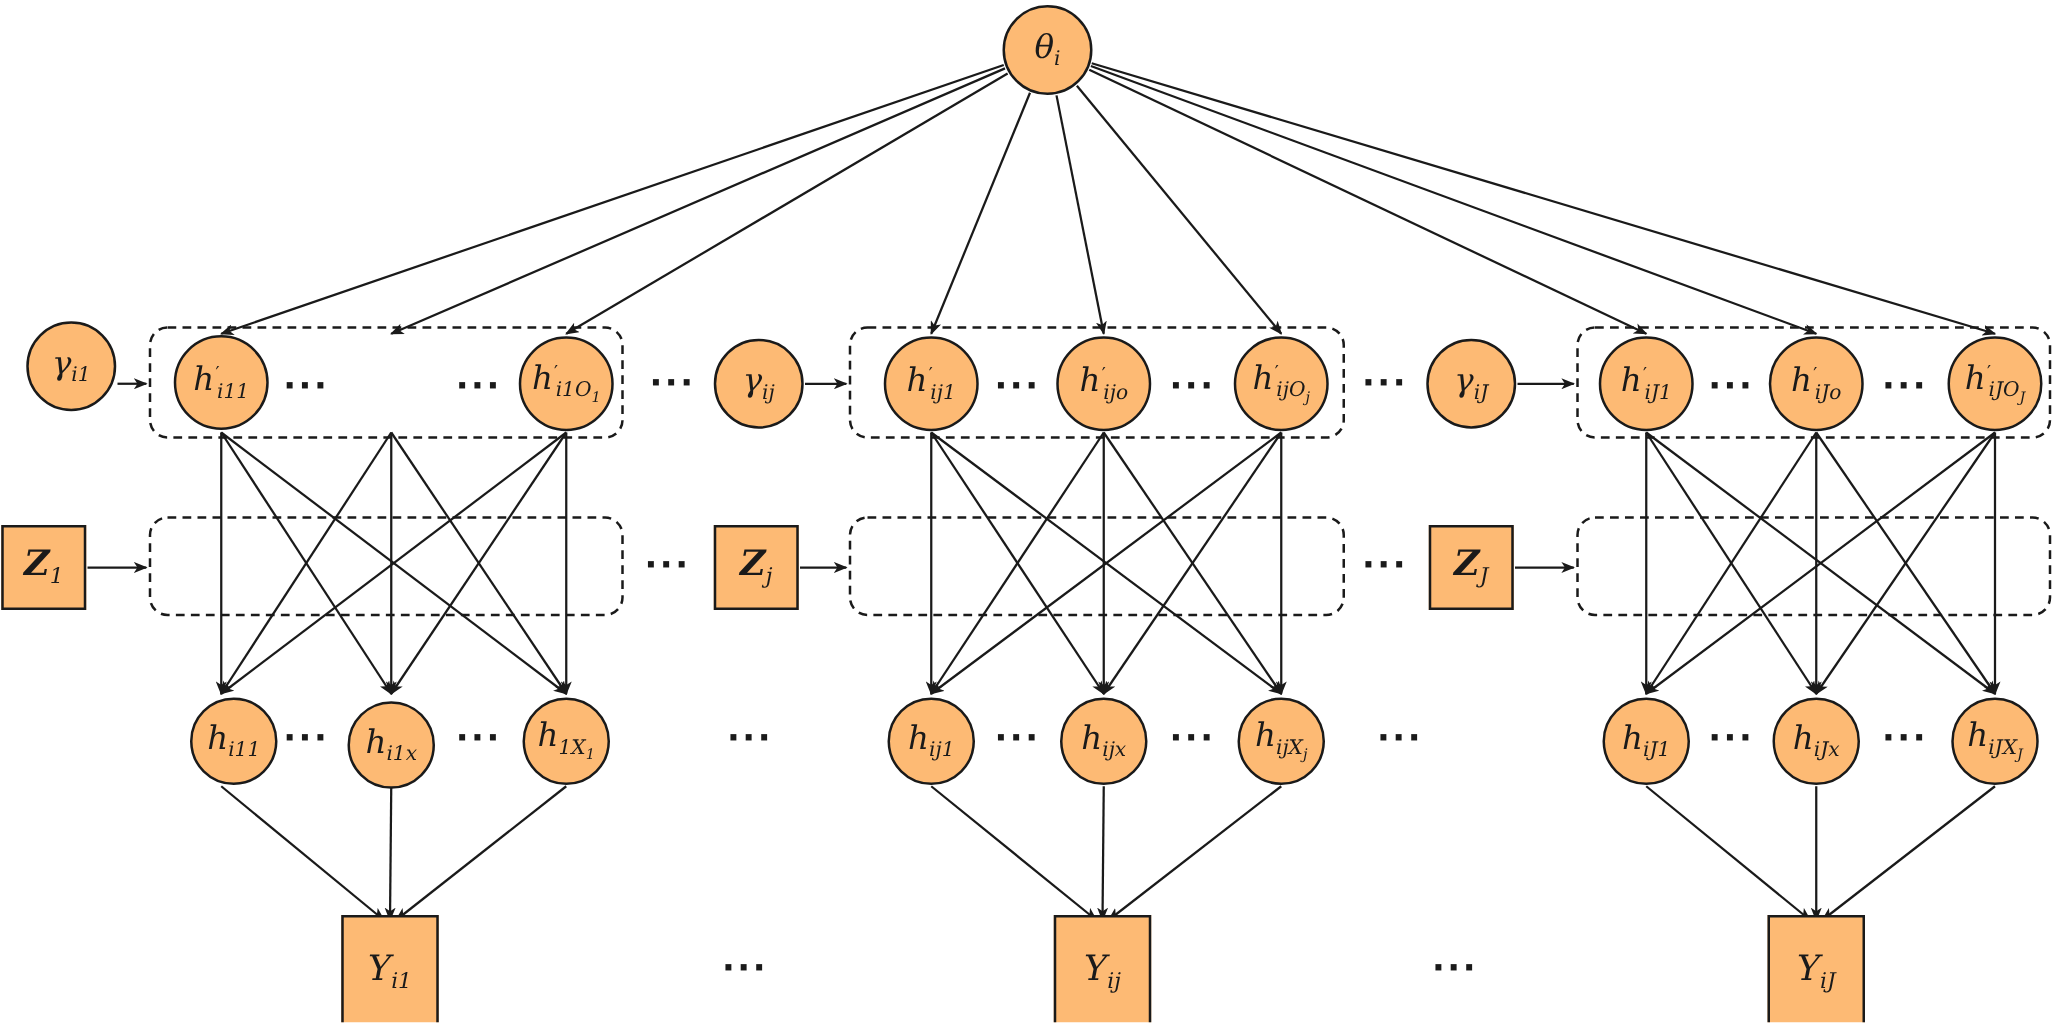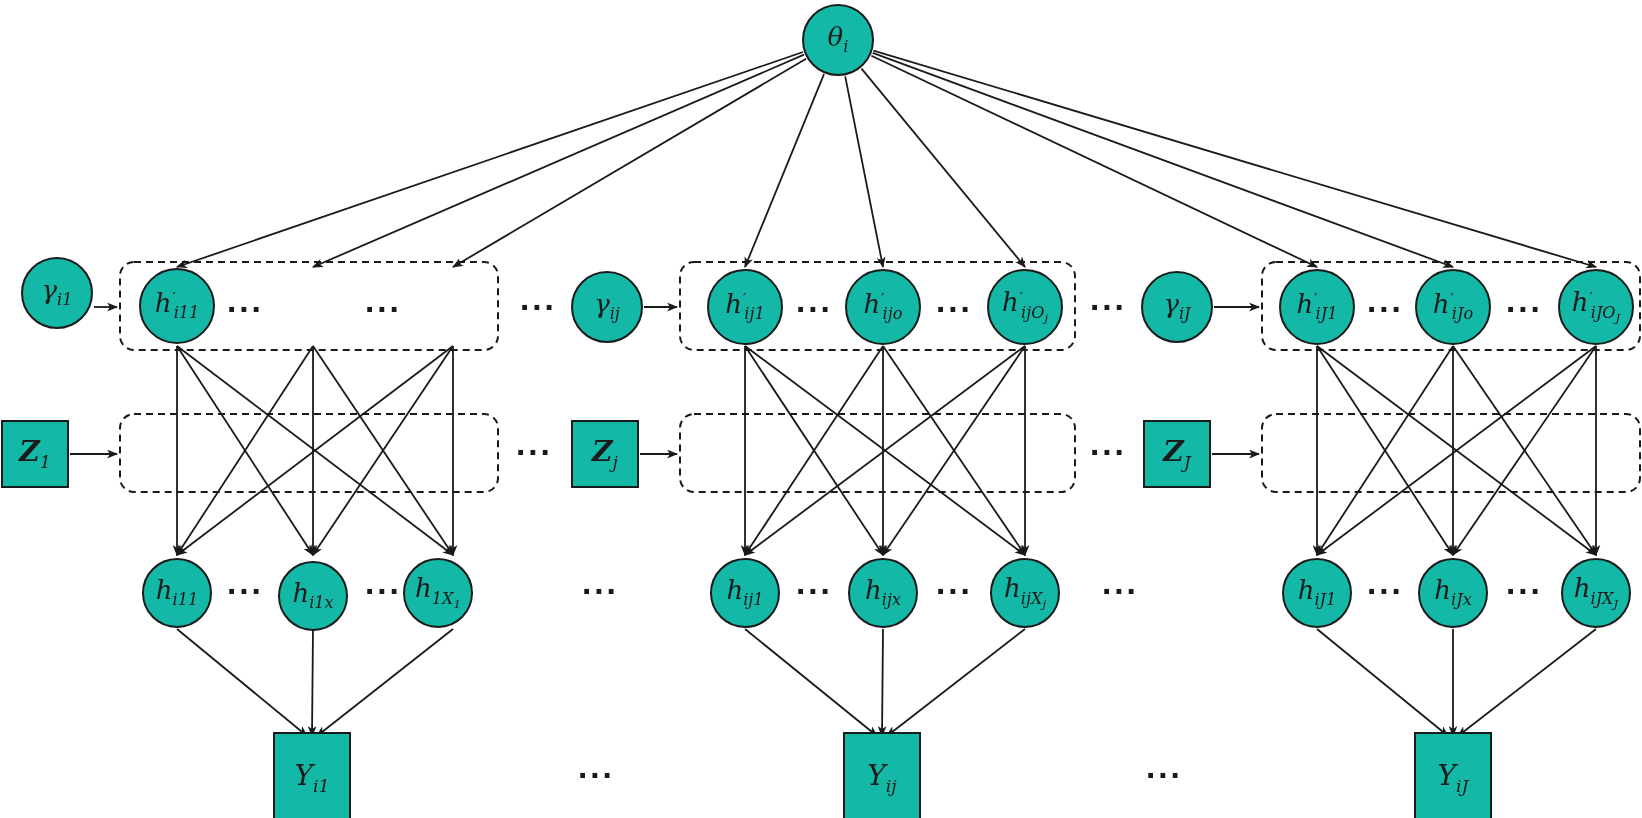--- a/index.html
+++ b/index.html
@@ -2,21 +2,21 @@
 <html><head>
 <meta charset="utf-8">
 <style>
   html,body{margin:0;padding:0;background:#fff;}
   #canvas{position:relative;width:1642px;height:818px;background:#fff;overflow:hidden;
           font-family:"DejaVu Serif", serif;color:#1a1a1a;}
   .layer{position:absolute;left:0;top:0;}
   #boxes rect{fill:none;stroke:#1a1a1a;stroke-width:2;stroke-dasharray:7 5;}
   #edges line{stroke:#1a1a1a;stroke-width:1.8;fill:none;}
   .node{position:absolute;display:flex;align-items:center;justify-content:center;
-        background:#14b8a6;border:2.4px solid #1a1a1a;box-sizing:border-box;
+        background:#fdba74;border:2.4px solid #1a1a1a;box-sizing:border-box;
         transform:translate(-50%,-50%);}
   .circle{border-radius:50%;}
   .square{border-radius:0;}
   .sz72{width:72px;height:72px;}
   .sz76{width:76px;height:76px;}
   .sz70{width:70px;height:70px;}
   .sz68{width:68px;height:68px;}
   .sz78{width:78px;height:92px;}
   .lbl{font-style:italic;font-size:26px;line-height:1;white-space:nowrap;}
   .lbl-big{font-size:28px;}
@@ -110,20 +110,23 @@
   <div class="node circle sz72" style="left:607px;top:307px">
     <span class="lbl"><i>γ</i><sub class="sb">ij</sub></span>
   </div>
   <div class="node circle sz72" style="left:1177px;top:307px">
     <span class="lbl"><i>γ</i><sub class="sb">iJ</sub></span>
   </div>
 
   <div class="node circle sz76" style="left:177px;top:306px">
     <span class="lbl"><i>h</i><span class="pr">′</span><sub class="sb">i11</sub></span>
   </div>
+  <div class="node circle sz76" style="left:453px;top:307px">
+    <span class="lbl"><i>h</i><span class="pr">′</span><sub class="sb"><span>i1O</span><sub class="sb2">1</sub></sub></span>
+  </div>
 
   <div class="node circle sz76" style="left:745px;top:307px">
     <span class="lbl"><i>h</i><span class="pr">′</span><sub class="sb">ij1</sub></span>
   </div>
   <div class="node circle sz76" style="left:883px;top:307px">
     <span class="lbl"><i>h</i><span class="pr">′</span><sub class="sb">ijo</sub></span>
   </div>
   <div class="node circle sz76" style="left:1025px;top:307px">
     <span class="lbl"><i>h</i><span class="pr">′</span><sub class="sb"><span>ijO</span><sub class="sb2">j</sub></sub></span>
   </div>
@@ -141,27 +144,27 @@
   <div class="node square sz68" style="left:35px;top:454px">
     <span class="lbl lbl-big"><b><i>Z</i></b><sub class="sb">1</sub></span>
   </div>
   <div class="node square sz68" style="left:605px;top:454px">
     <span class="lbl lbl-big"><b><i>Z</i></b><sub class="sb">j</sub></span>
   </div>
   <div class="node square sz68" style="left:1177px;top:454px">
     <span class="lbl lbl-big"><b><i>Z</i></b><sub class="sb">J</sub></span>
   </div>
 
-  <div class="node circle sz70" style="left:177px;top:593px">
+  <div class="node circle sz70" style="left:187px;top:593px">
     <span class="lbl"><i>h</i><sub class="sb">i11</sub></span>
   </div>
   <div class="node circle sz70" style="left:313px;top:596px">
     <span class="lbl"><i>h</i><sub class="sb">i1x</sub></span>
   </div>
-  <div class="node circle sz70" style="left:438px;top:593px">
+  <div class="node circle sz70" style="left:453px;top:593px">
     <span class="lbl"><i>h</i><sub class="sb"><span>1X</span><sub class="sb2">1</sub></sub></span>
   </div>
 
   <div class="node circle sz70" style="left:745px;top:593px">
     <span class="lbl"><i>h</i><sub class="sb">ij1</sub></span>
   </div>
   <div class="node circle sz70" style="left:883px;top:593px">
     <span class="lbl"><i>h</i><sub class="sb">ijx</sub></span>
   </div>
   <div class="node circle sz70" style="left:1025px;top:593px">

